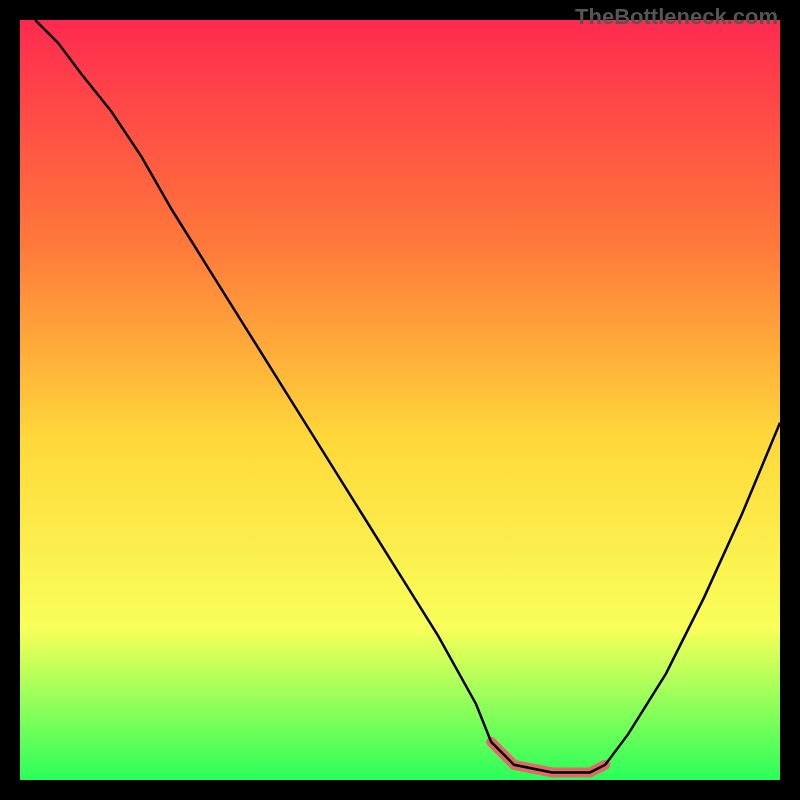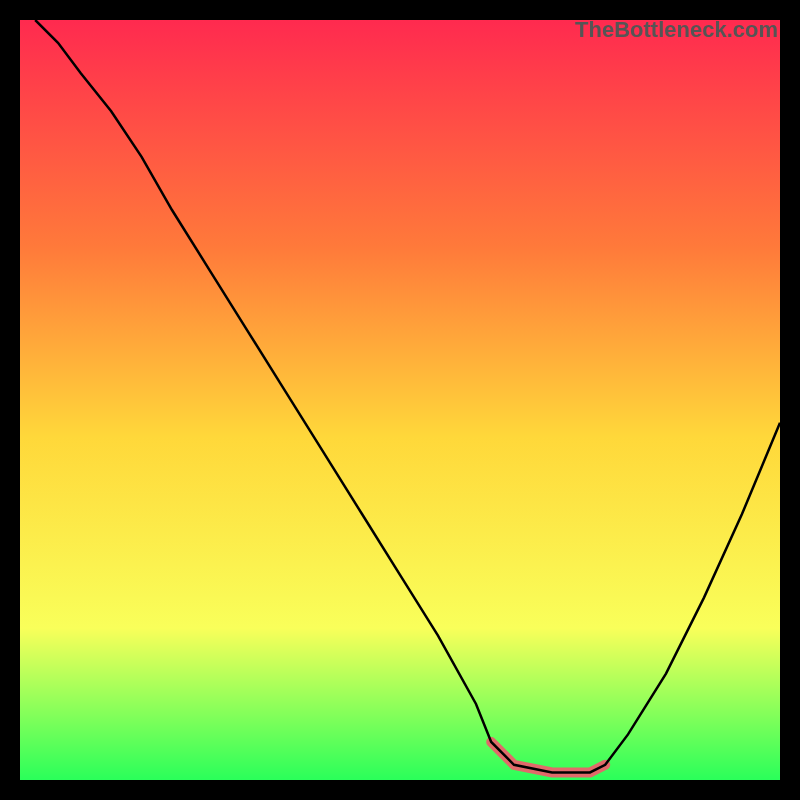--- a/index.html
+++ b/index.html
@@ -12,21 +12,21 @@
   }
   .chart-area {
     position: absolute;
     left: 20px;
     top: 20px;
     width: 760px;
     height: 760px;
   }
   .watermark {
     position: absolute;
-    top: 17px;
+    top: 4px;
     right: 22px;
     color: #555;
     font-size: 22px;
     font-weight: bold;
     z-index: 10;
   }
   svg { display: block; }
 </style>
 </head>
 <body>

